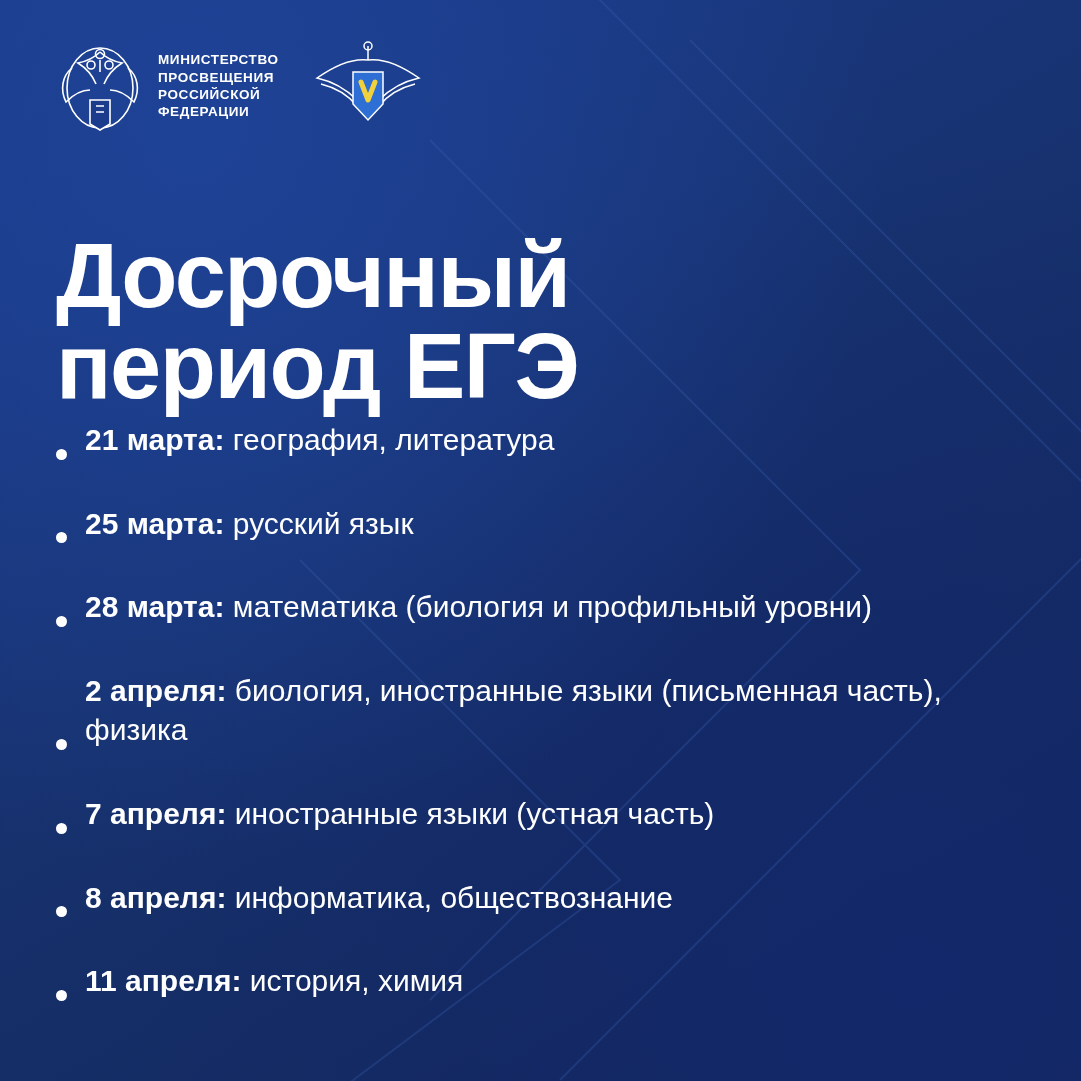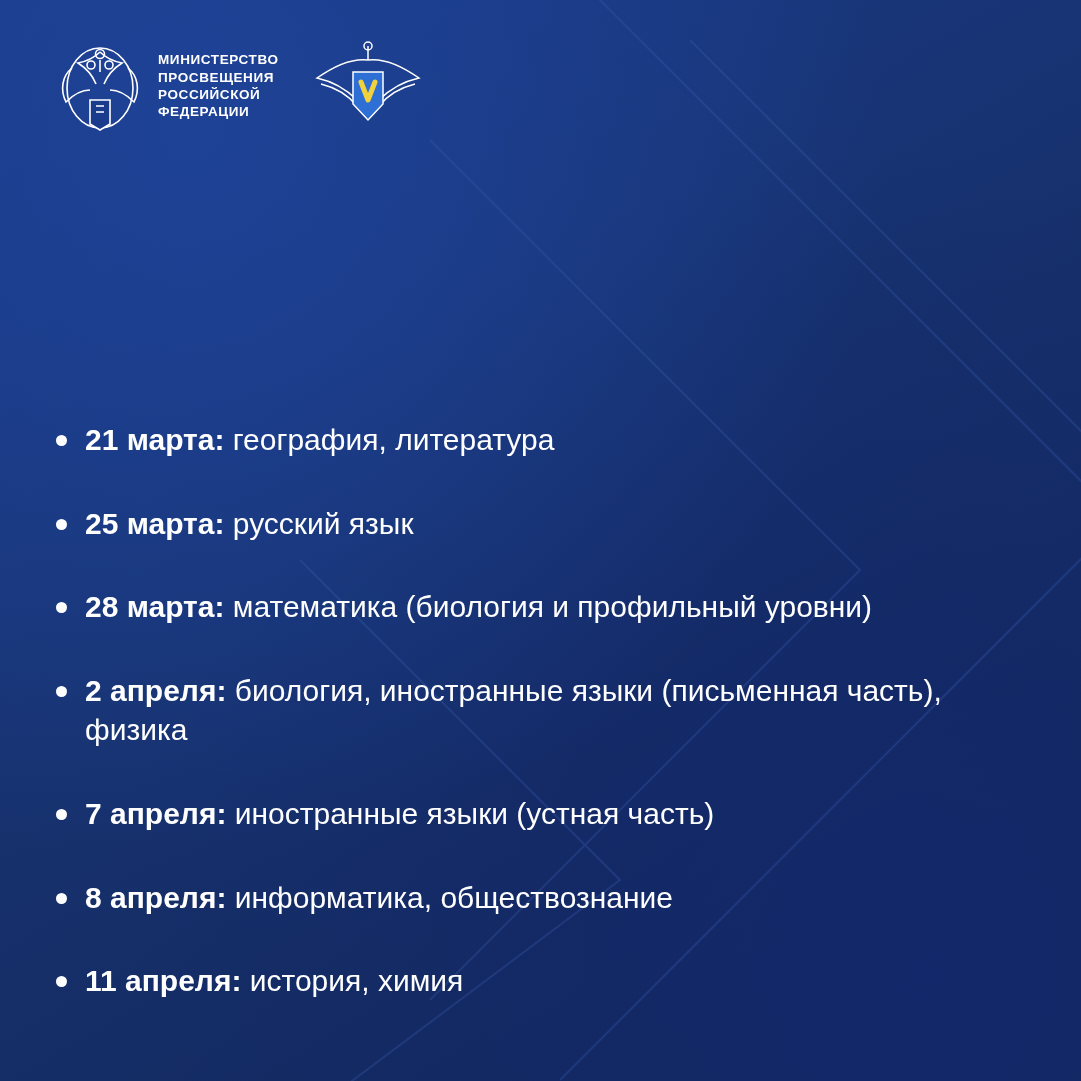--- a/index.html
+++ b/index.html
@@ -82,21 +82,21 @@
     top: 420px;
     left: 56px;
     width: 990px;
     margin: 0;
     padding: 0;
     list-style: none;
   }
 
   .item {
     display: flex;
-    align-items: flex-start;
+    align-items: flex-end;
     gap: 18px;
     margin-bottom: 44px;
     color: #ffffff;
     font-size: 30px;
     line-height: 1.32;
   }
   .item:last-child { margin-bottom: 0; }
 
   .bullet {
     flex: 0 0 auto;
@@ -169,20 +169,24 @@
             <path d="M59 8 L59 22"></path>
             <circle cx="59" cy="8" r="4"></circle>
           </g>
           <path d="M44 34 L74 34 L74 66 L59 82 L44 66 Z" fill="#2e6fd6" stroke="#ffffff" stroke-width="1.5"></path>
           <path d="M52 44 L59 62 L66 44" fill="none" stroke="#f2d23c" stroke-width="5" stroke-linecap="round" stroke-linejoin="round"></path>
         </svg>
       </span>
     </div>
   </div>
 
+  <h1 class="title">
+    <span class="l1">Досрочный</span>
+    <span class="l2">период ЕГЭ</span>
+  </h1>
 
   <ul class="list">
     <li class="item">
       <span class="bullet"></span>
       <span class="item-text">
         <span class="date">21 марта: </span>
         <span class="subjects">география, литература</span>
       </span>
     </li>
     <li class="item">

